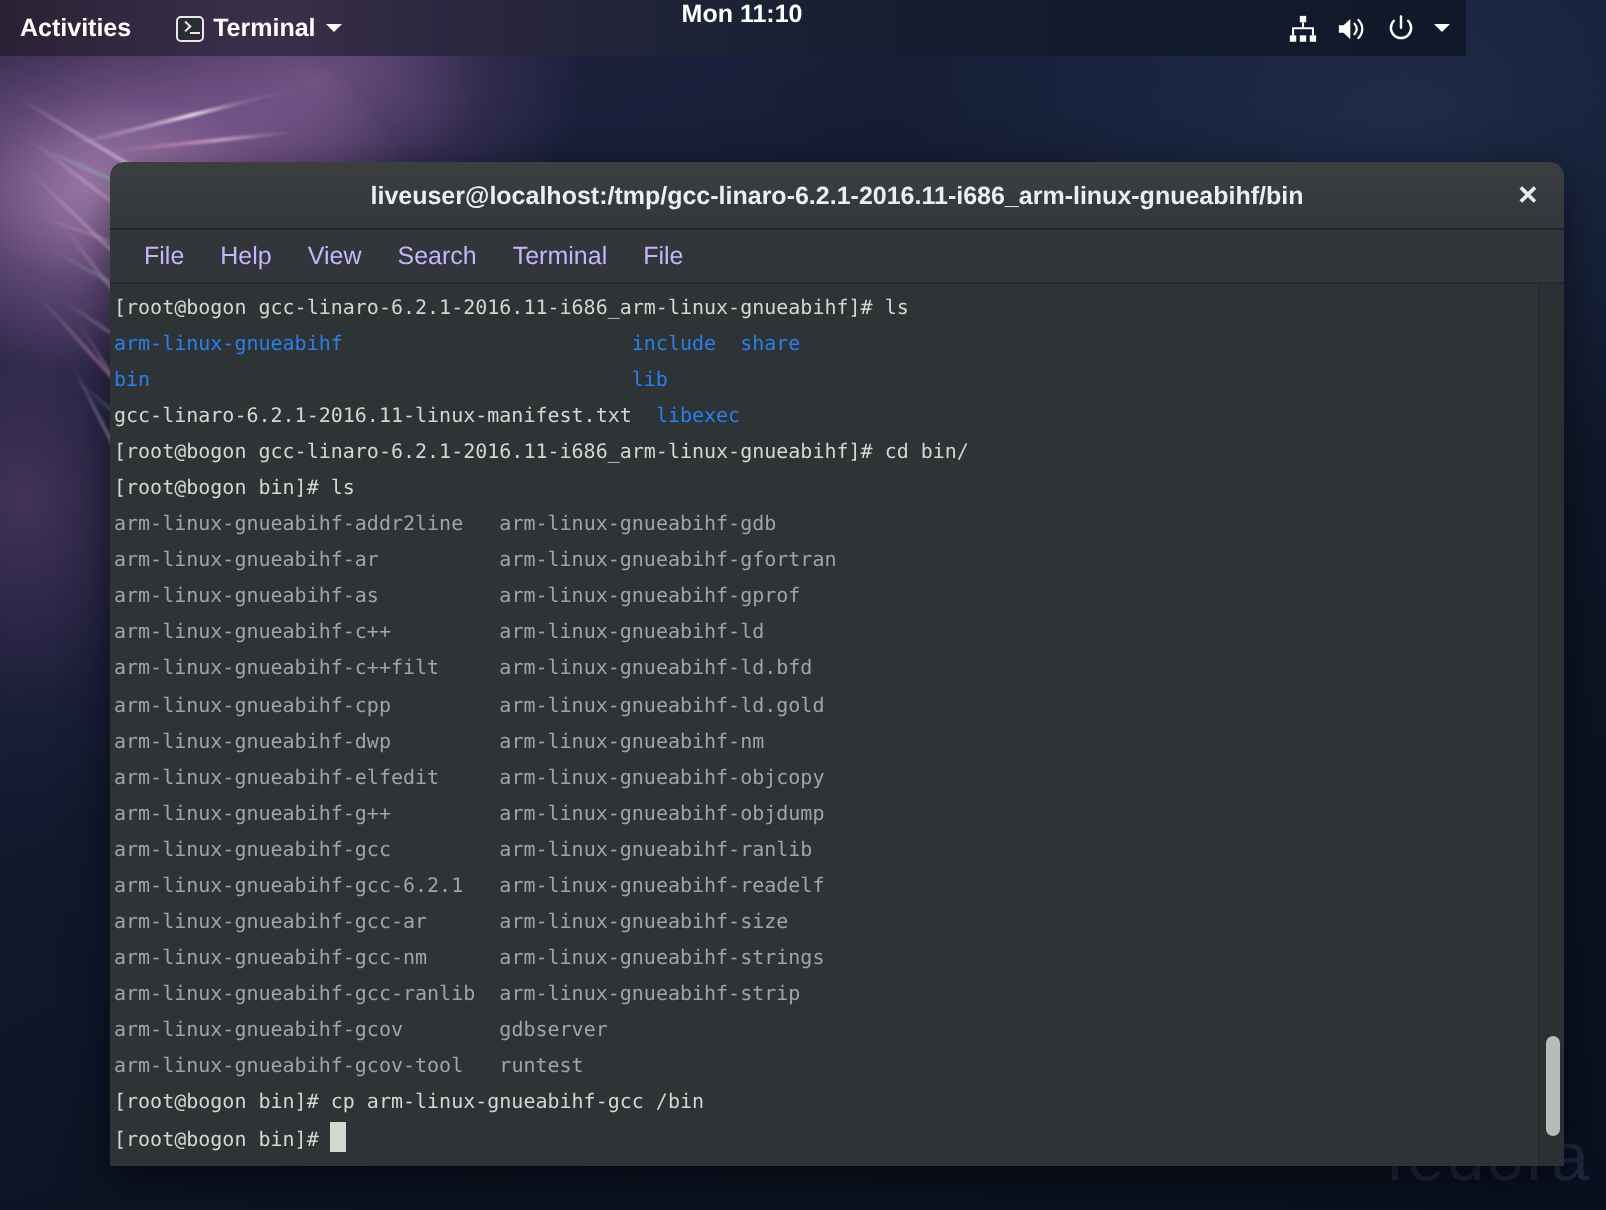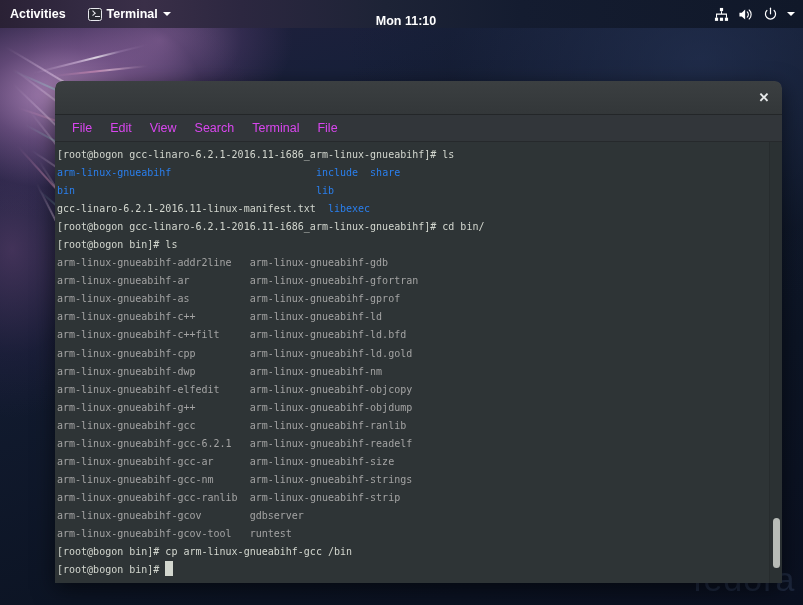--- a/index.html
+++ b/index.html
@@ -52,25 +52,25 @@
     color: rgba(120,150,200,0.17);
     font-family: "Liberation Sans", sans-serif;
     font-weight: 400;
     user-select: none;
   }
 
   
   #topbar {
     position: absolute;
     left: 0; top: 0;
-    width: 803px;
+    width: 733px;
     height: 28px;
     background: linear-gradient(90deg, #2a2135 0%, #332a42 10%, #3a2f48 18%, #2c2740 30%, #1d2336 48%, #141c30 65%, #101829 100%);
     display: flex;
-    align-items: flex-end;
+    align-items: flex-start;
     color: #ffffff;
     font-size: 12.5px;
     z-index: 40;
   }
   #topbar .activities {
     padding: 0 10px 0 10px;
     height: 28px;
     line-height: 28px;
     font-weight: bold;
     font-size: 12.5px;
@@ -184,21 +184,21 @@
     height: 26px;
     background: #32363a;
     border-bottom: 1px solid #26292c;
     display: flex;
     align-items: center;
     padding-left: 8px;
     gap: 0px;
   }
   #menubar .mi {
     font-size: 12.5px;
-    color: #d946ef;
+    color: #c4b5fd;
     padding: 2px 9px;
     cursor: default;
     font-family: "Liberation Sans", sans-serif;
   }
 
   #termbody {
     position: relative;
     height: 442px;
     background: #2e3436;
     overflow: hidden;
@@ -302,26 +302,27 @@
           <line x1="8" y1="1.3" x2="8" y2="7.3" stroke="#ffffff" stroke-width="1.3" stroke-linecap="round"></line>
         </svg>
       </span>
       <span class="caret-down"></span>
     </div>
   </div>
 
   <div id="window">
 
     <div id="titlebar">
+      <div id="title-text">liveuser@localhost:/tmp/gcc-linaro-6.2.1-2016.11-i686_arm-linux-gnueabihf/bin</div>
       <div id="close-btn">✕</div>
     </div>
 
     <div id="menubar">
       <div class="mi">File</div>
-      <div class="mi">Edit</div>
+      <div class="mi">Help</div>
       <div class="mi">View</div>
       <div class="mi">Search</div>
       <div class="mi">Terminal</div>
       <div class="mi">File</div>
     </div>
 
     <div id="termbody">
       <div id="termtext"><span class="ln"><span class="c-white">[root@bogon gcc-linaro-6.2.1-2016.11-i686_arm-linux-gnueabihf]# ls</span></span><span class="ln"><span class="c-blue">arm-linux-gnueabihf</span><span class="c-white">                        </span><span class="c-blue">include</span><span class="c-white">  </span><span class="c-blue">share</span></span><span class="ln"><span class="c-blue">bin</span><span class="c-white">                                        </span><span class="c-blue">lib</span></span><span class="ln"><span class="c-white">gcc-linaro-6.2.1-2016.11-linux-manifest.txt</span><span class="c-white">  </span><span class="c-blue">libexec</span></span><span class="ln"><span class="c-white">[root@bogon gcc-linaro-6.2.1-2016.11-i686_arm-linux-gnueabihf]# cd bin/</span></span><span class="ln"><span class="c-white">[root@bogon bin]# ls</span></span><span class="ln"><span class="c-green">arm-linux-gnueabihf-addr2line</span><span class="c-white">   </span><span class="c-green">arm-linux-gnueabihf-gdb</span></span><span class="ln"><span class="c-green">arm-linux-gnueabihf-ar</span><span class="c-white">          </span><span class="c-green">arm-linux-gnueabihf-gfortran</span></span><span class="ln"><span class="c-green">arm-linux-gnueabihf-as</span><span class="c-white">          </span><span class="c-green">arm-linux-gnueabihf-gprof</span></span><span class="ln"><span class="c-green">arm-linux-gnueabihf-c++</span><span class="c-white">         </span><span class="c-green">arm-linux-gnueabihf-ld</span></span><span class="ln"><span class="c-green">arm-linux-gnueabihf-c++filt</span><span class="c-white">     </span><span class="c-green">arm-linux-gnueabihf-ld.bfd</span></span><span class="ln"><span class="c-green">arm-linux-gnueabihf-cpp</span><span class="c-white">         </span><span class="c-green">arm-linux-gnueabihf-ld.gold</span></span><span class="ln"><span class="c-green">arm-linux-gnueabihf-dwp</span><span class="c-white">         </span><span class="c-green">arm-linux-gnueabihf-nm</span></span><span class="ln"><span class="c-green">arm-linux-gnueabihf-elfedit</span><span class="c-white">     </span><span class="c-green">arm-linux-gnueabihf-objcopy</span></span><span class="ln"><span class="c-green">arm-linux-gnueabihf-g++</span><span class="c-white">         </span><span class="c-green">arm-linux-gnueabihf-objdump</span></span><span class="ln"><span class="c-green">arm-linux-gnueabihf-gcc</span><span class="c-white">         </span><span class="c-green">arm-linux-gnueabihf-ranlib</span></span><span class="ln"><span class="c-green">arm-linux-gnueabihf-gcc-6.2.1</span><span class="c-white">   </span><span class="c-green">arm-linux-gnueabihf-readelf</span></span><span class="ln"><span class="c-green">arm-linux-gnueabihf-gcc-ar</span><span class="c-white">      </span><span class="c-green">arm-linux-gnueabihf-size</span></span><span class="ln"><span class="c-green">arm-linux-gnueabihf-gcc-nm</span><span class="c-white">      </span><span class="c-green">arm-linux-gnueabihf-strings</span></span><span class="ln"><span class="c-green">arm-linux-gnueabihf-gcc-ranlib</span><span class="c-white">  </span><span class="c-green">arm-linux-gnueabihf-strip</span></span><span class="ln"><span class="c-green">arm-linux-gnueabihf-gcov</span><span class="c-white">        </span><span class="c-green">gdbserver</span></span><span class="ln"><span class="c-green">arm-linux-gnueabihf-gcov-tool</span><span class="c-white">   </span><span class="c-green">runtest</span></span><span class="ln"><span class="c-white">[root@bogon bin]# cp arm-linux-gnueabihf-gcc /bin</span></span><span class="ln"><span class="c-white">[root@bogon bin]# </span><span class="cursor"></span></span></div>
       <div id="scrollbar-track">
         <div id="scrollbar-thumb"></div>

